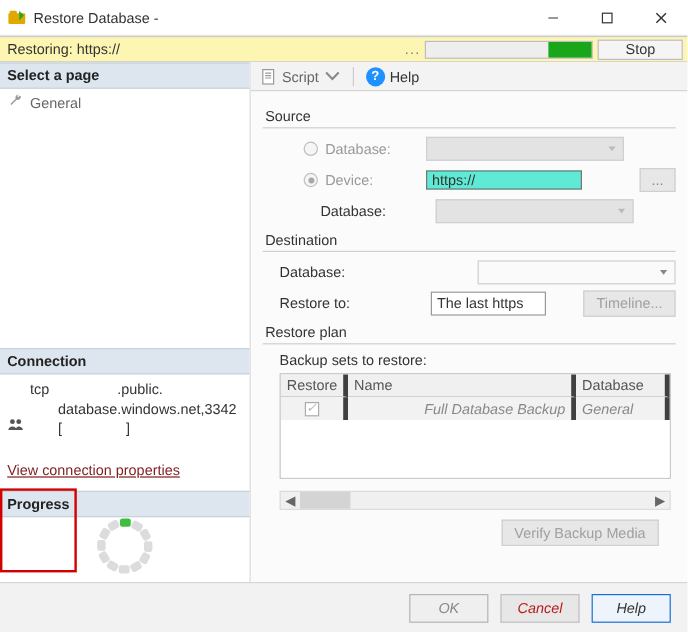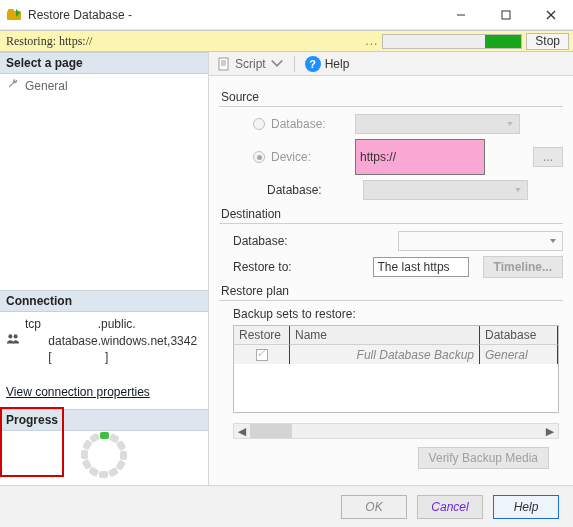--- a/index.html
+++ b/index.html
@@ -27,35 +27,35 @@
   .winbtn svg { width:10px; height:10px; }
   .ribbon {
     display:flex; align-items:center;
     background:#fdf6b2;
     border:1px solid #ccc;
     border-left:none; border-right:none;
     height:22px;
     padding:0 4px 0 6px;
     gap:4px;
   }
-  .ribbon .restoring { color:#333; flex-shrink:0;font-family:Liberation Serif, serif; }
+  .ribbon .restoring { color:#333; flex-shrink:0; }
   .ribbon .rib-spacer { flex:1; }
   .ribbon .dots { color:#777; letter-spacing:1px; }
   .ribbon .progressbar {
     width:140px; height:15px;
     border:1px solid #bdbdbd;
     background:#eee;
     position:relative;
   }
   .ribbon .progressbar .fill {
     position:absolute; right:0; top:0; bottom:0;
     width:26%; background:#1aa61a;
   }
   .ribbon .stopbtn {
-    border:1px solid #bdbdbd; height:17px; padding:0 8px;
+    border:1px solid #bdbdbd; height:17px; padding:0 22px;
     display:flex; align-items:center; background:#f5f5f5;
   }
   .body {
     display:flex;
     height: calc(100% - 30px - 22px - 42px);
   }
   .leftcol {
     width:209px;
     border-right:1px solid #d6d6d6;
     display:flex; flex-direction:column;
@@ -69,24 +69,24 @@
     border-top:1px solid #c8d0d9;
     color:#222;
   }
   .page-item {
     display:flex; align-items:center; gap:5px;
     padding:3px 6px;
     color:#666;
   }
   .page-item .wrench svg{ width:14px; height:14px; }
   .conn-body { padding:4px 6px; color:#333; line-height:1.35; }
-  .conn-body .row1 { display:flex; align-items:center; gap:5px; }
+  .conn-body .row1 { display:flex; align-items:flex-end; gap:5px; }
   .conn-body .people svg{ width:14px; height:14px; }
   .conn-body .srv { white-space:pre; font-size:12px; }
-  .viewlink { color:#0f172a; text-decoration:underline; display:block; margin:16px 6px 10px; }
+  .viewlink { color:#7f1d1d; text-decoration:underline; display:block; margin:16px 6px 10px; }
   .spinner { width:44px; height:44px; position:relative; margin:2px auto 0; }
   .spinner .seg {
     position:absolute; width:7px; height:9px;
     left:50%; top:50%;
     background:#dcdcdc;
     border-radius:2px;
     transform-origin: 0 0;
   }
   .rightcol { flex:1; background:#fbfbfb; display:flex; flex-direction:column; }
   .toolstrip {
@@ -109,43 +109,43 @@
   }
   .radio.sel::after{ content:""; width:5px; height:5px; border-radius:50%; background:#a8a8a8; }
   .lab { width:78px; color:#999; }
   .selbox {
     flex:0 0 165px; height:20px; background:#e3e3e3; border:1px solid #cfcfcf;
     display:flex; align-items:center; padding:0 4px; color:#666; position:relative;
   }
   .selbox.light { background:#fafafa; }
   .selbox .chev { position:absolute; right:3px; top:3px; }
   .txtbox {
-    flex:0 0 130px; height:36px; border:1px solid #777;
-    background:#f9a8d4; padding:0 4px; display:flex; align-items:center;
+    flex:0 0 130px; height:16px; border:1px solid #777;
+    background:#5eead4; padding:0 4px; display:flex; align-items:center;
   }
   .browsebtn {
     width:30px; height:20px; background:#e7e7e7; border:1px solid #cfcfcf;
     display:flex; align-items:center; justify-content:center; color:#888;
   }
   .rolab { width:90px; color:#333; margin-left:48px; }
   .valbox {
     height:20px; border:1px solid #999; background:#fff;
     padding:0 4px; display:flex; align-items:center; flex:0 0 96px;
   }
   .btn-dis {
     height:22px; padding:0 10px; background:#e7e7e7; border:1px solid #cfcfcf;
     color:#a0a0a0; display:flex; align-items:center;
   }
   .grid {
     border:1px solid #bfbfbf; background:#fff; margin:4px 0 0 14px;
     width: calc(100% - 18px);
   }
   .grid .ghead, .grid .grow { display:flex; }
   .grid .gcell {
-    border-right:1px solid #404040; padding:2px 5px; font-size:12px;
+    border-right:4px solid #404040; padding:2px 5px; font-size:12px;
     display:flex; align-items:center; height:19px; white-space:nowrap;
   }
   .grid .ghead .gcell { background:#f0f0f0; color:#555; border-bottom:1px solid #d0d0d0;}
   .grid .grow .gcell { background:#f2f2f2; color:#888;font-style:italic; }
   .gc-restore{ flex:0 0 56px;} .gc-name{ flex:1;} .gc-comp{ flex:0 0 78px; border-right:none;}
   .grow .gc-restore{ background:#e9e9e9; justify-content:center;}
   .chk { width:12px; height:12px; border:1px solid #aaa; background:#fff; position:relative; }
   .chk::after{ content:"✓"; position:absolute; top:-3px; left:0; font-size:11px; color:#bbb; }
   .hscroll {
     display:flex; align-items:center; margin:10px 0 2px 14px; width:calc(100% - 18px);
@@ -159,21 +159,21 @@
     height:42px; border-top:1px solid #d6d6d6;
     display:flex; align-items:center; justify-content:flex-end;
     gap:10px; padding:0 14px;
     background:#f2f2f2;
   }
   .footer .fbtn {
     min-width:66px; height:24px; border:1px solid #b5b5b5;
     display:flex; align-items:center; justify-content:center;
     color:#888; background:#efefef;font-style:italic;
   }
-  .footer .fbtn.cancel{ background:#e7e7e7; border-color:#c0c0c0; color:#6d28d9;}
+  .footer .fbtn.cancel{ background:#e7e7e7; border-color:#c0c0c0; color:#b91c1c;}
   .footer .fbtn.help{ border:1px solid #1a6fd6; color:#333; background:#eef4fb;}
   .red-outline { position:absolute; border:2px solid #d30000; pointer-events:none; }
 </style>
 </head>
 <body>
 
 <div class="titlebar">
   <span class="appicon">
     <svg viewBox="0 0 16 16">
         <rect x="1" y="4" width="14" height="9" rx="1" fill="#e0a800"></rect>
@@ -326,21 +326,21 @@
                 <path d="M3 4 L6 8 L9 4 Z" fill="#888"></path>
               </svg></span>
         </div>
       </div>
       <div class="frow">
         <span style="width:90px">Restore to:</span>
         <div style="flex:1"></div>
         <div class="valbox">
             <span>The last https</span>
           </div>
-        <div class="btn-dis" style="margin-left:8px;font-weight:bold;">Timeline...</div>
+        <div class="btn-dis" style="margin-left:25px;">Timeline...</div>
       </div>
 
       <div class="group-title">Restore plan</div>
       <div class="group-line"></div>
       <div style="margin:2px 0 0 14px;">Backup sets to restore:</div>
       <div class="grid">
         <div class="ghead">
           <div class="gcell gc-restore">Restore</div>
           <div class="gcell gc-name">Name</div>
           <div class="gcell gc-comp">Database</div>

